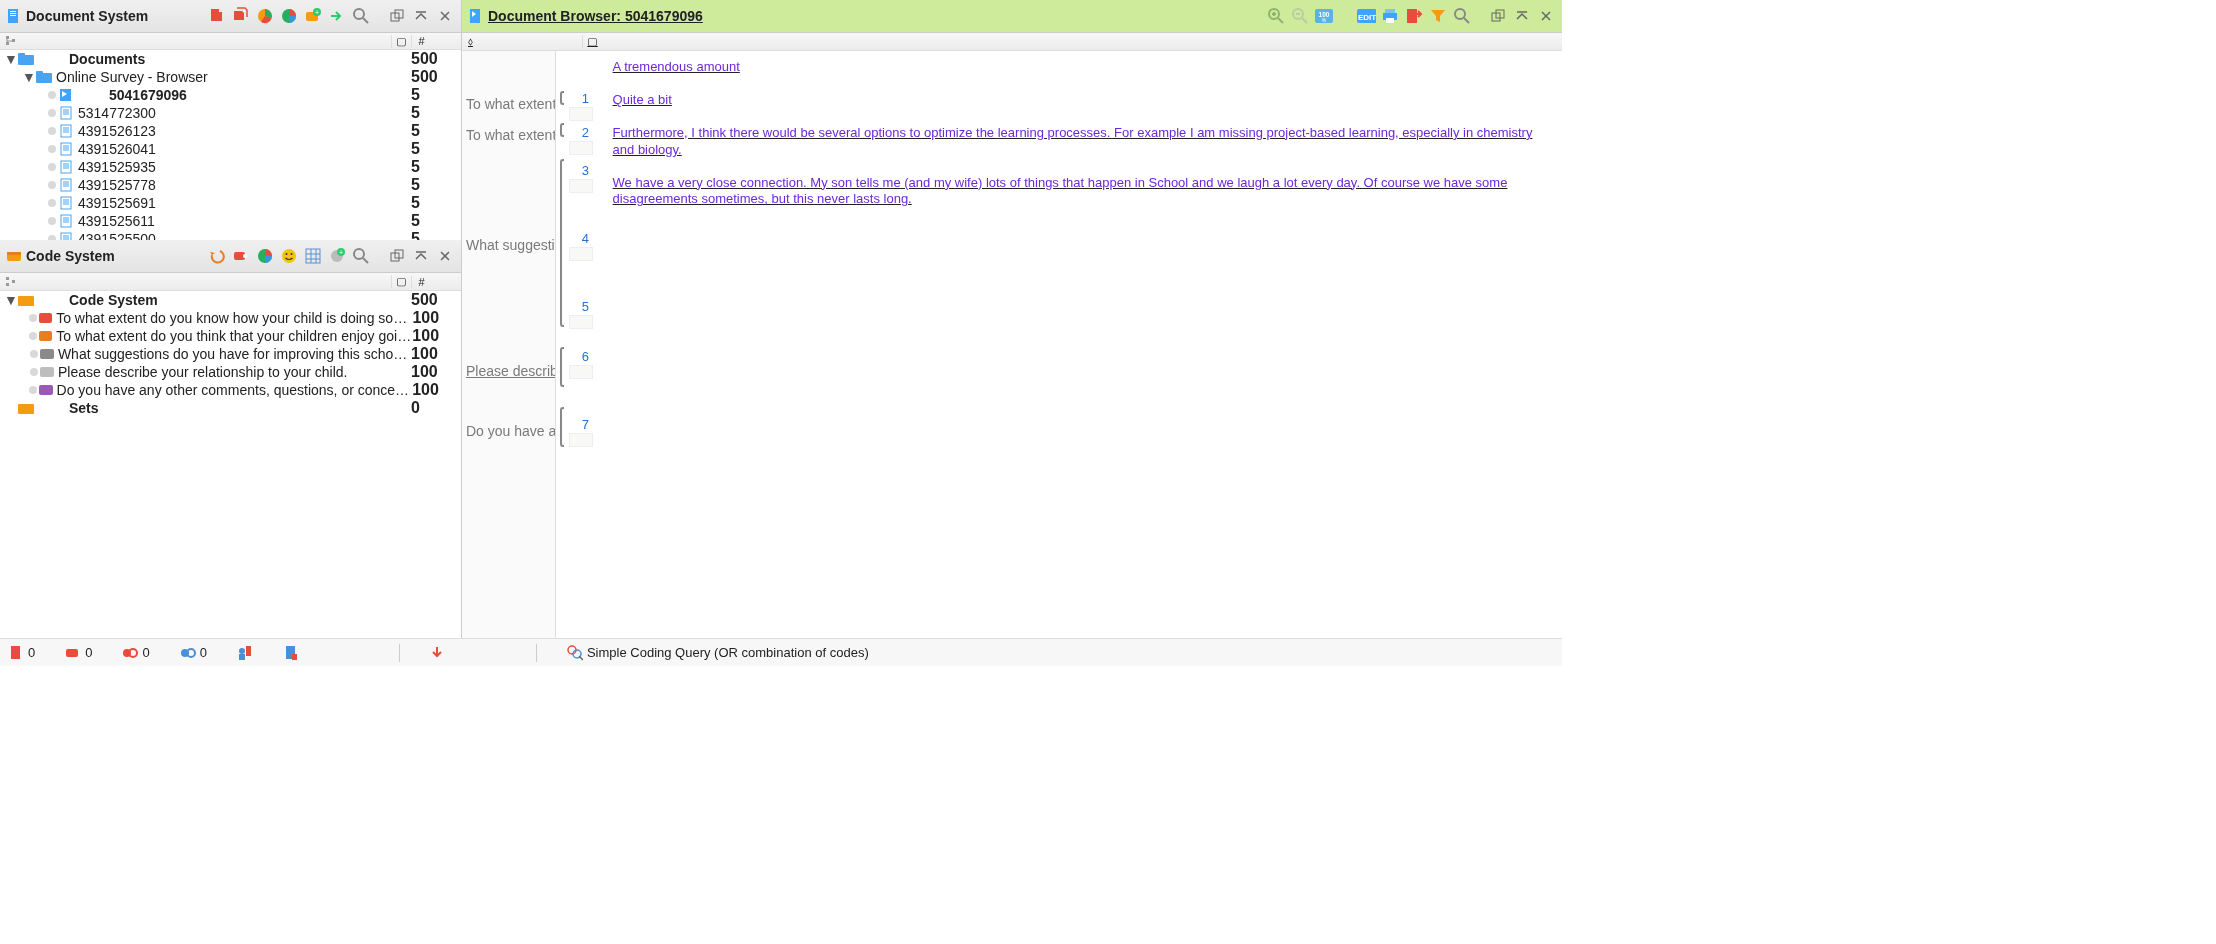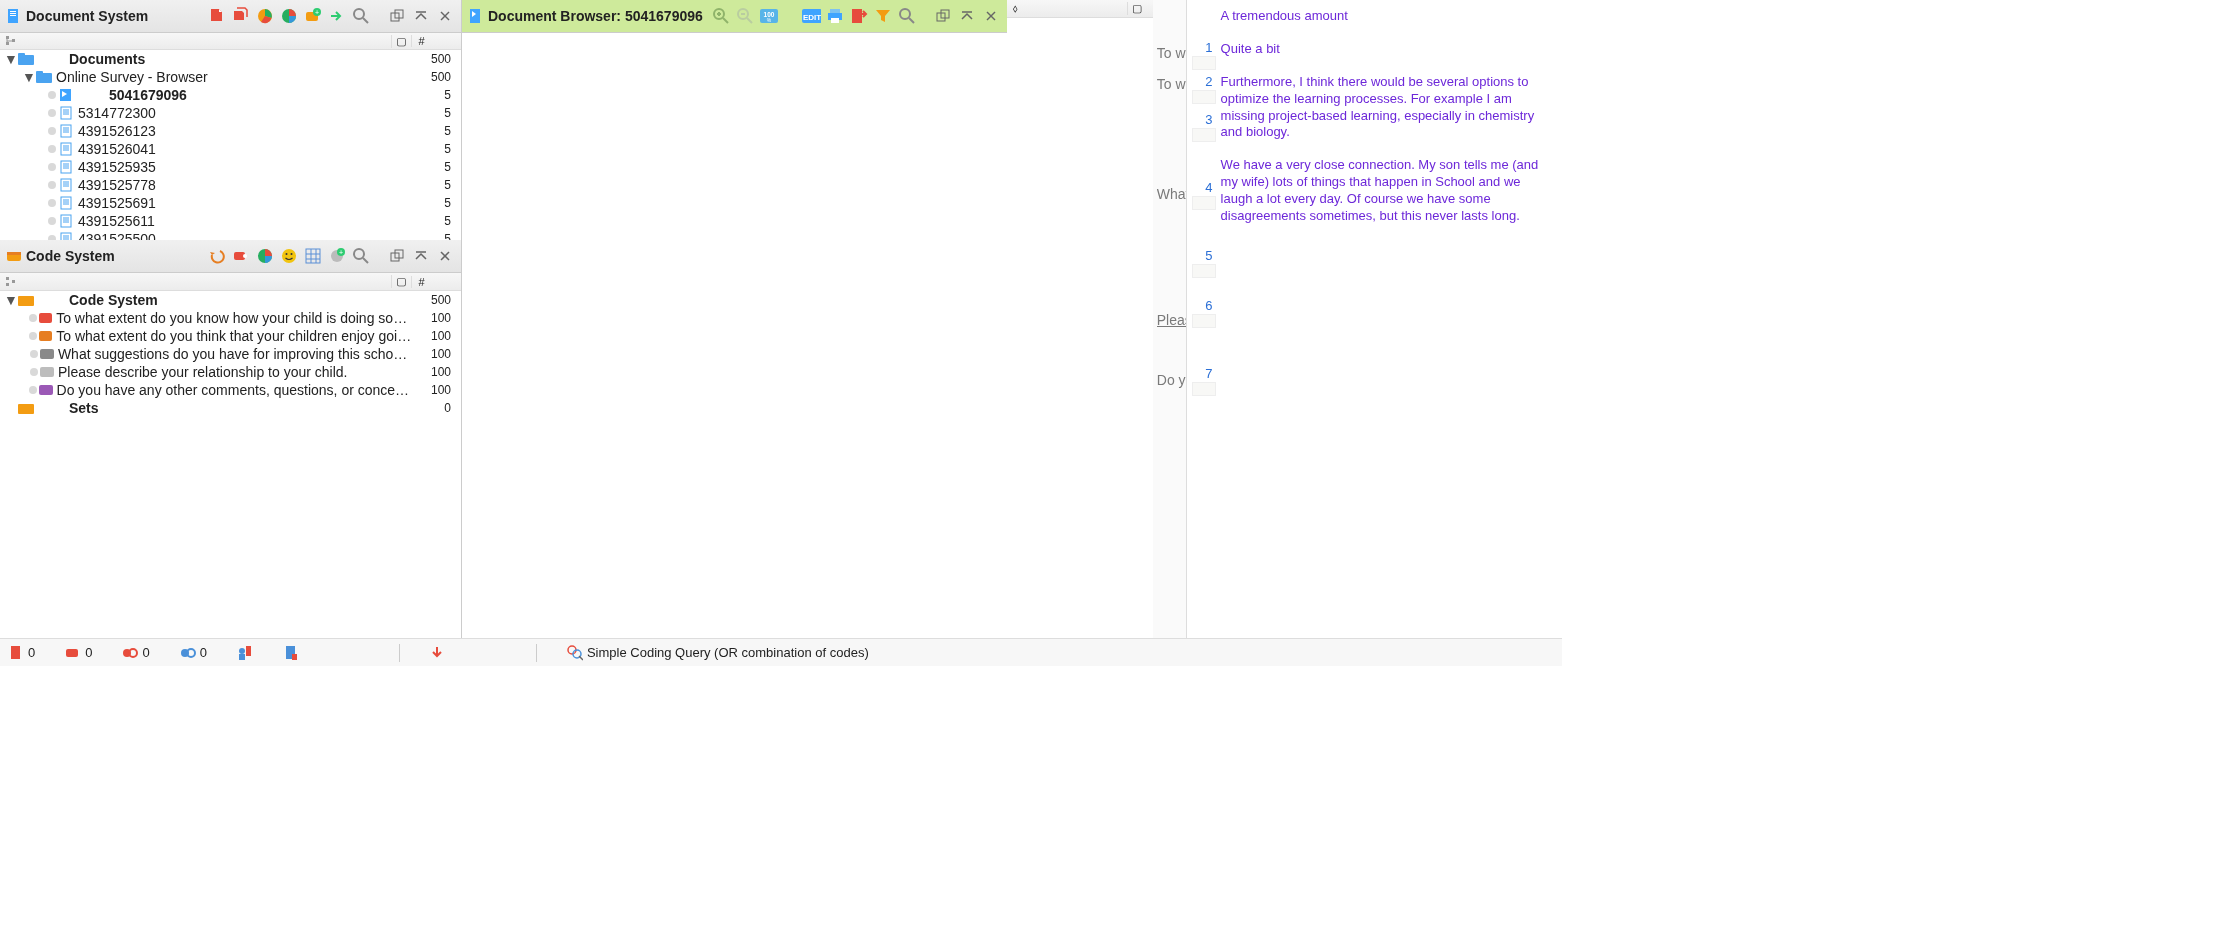--- a/index.html
+++ b/index.html
@@ -16,26 +16,26 @@
   .spacer{flex:1 1 auto;}
   .tb-btn{width:20px;height:20px;display:flex;align-items:center;justify-content:center;cursor:pointer;border-radius:2px;}
   .col-header{display:flex;align-items:center;height:18px;background:linear-gradient(#f7f7f7,#ececec);border-bottom:1px solid #ddd;font-size:11px;}
   .col-header .ch-left{flex:1 1 auto;display:flex;align-items:center;gap:4px;padding-left:6px;}
   .col-header .ch-box{width:20px;text-align:center;border-left:1px solid #ddd;}
   .tree{flex:1 1 auto;overflow:auto;background:#fff;}
   .tree-row{display:flex;align-items:center;height:18px;font-size:14px;padding-right:10px;}
   .tree-row .indent{display:inline-block;}
   .tree-row .arrow{width:14px;text-align:center;color:#555;cursor:pointer;}
   .tree-row .name{flex:1 1 auto;white-space:nowrap;overflow:hidden;text-overflow:ellipsis;}
-  .tree-row .count{width:40px;text-align:right;font-size:12px;}
+  .tree-row .count{width:40px;font-size:16px;font-weight:bold;}
   .tree-row.bold .name{font-weight:bold;padding-left:31px;}
   .row-icon{width:16px;height:14px;display:inline-flex;align-items:center;justify-content:center;margin-right:4px;}
   .dot{width:8px;height:8px;border-radius:50%;background:#d9d9d9;display:inline-block;margin-right:2px;}
   .code-color{width:14px;height:10px;border-radius:2px;display:inline-block;margin-right:4px;}
-  .right-col{flex:1 1 auto;display:flex;flex-direction:row;min-height:0;}
+  .right-col{flex:1 1 auto;display:flex;flex-direction:column;min-height:0;text-decoration:underline;}
   .browser-body{flex:1 1 auto;display:flex;min-height:0;}
   .code-strip{width:120px;background:#fafafa;border-right:1px solid #ddd;overflow:hidden;position:relative;}
   .code-label{position:absolute;left:4px;color:#7a7a7a;font-size:14px;white-space:nowrap;overflow:hidden;text-overflow:ellipsis;width:108px;}
   .code-label.underline{text-decoration:underline;}
   .bracket-strip{width:14px;position:relative;}
   .bracket{position:absolute;left:4px;width:4px;border-left:2px solid #888;border-top:2px solid #888;border-bottom:2px solid #888;border-radius:3px 0 0 3px;}
   .doc-margin{width:30px;background:#fff;position:relative;border-right:0px solid #eee;}
   .para-num{position:absolute;left:6px;color:#2b6fd6;font-size:13px;text-align:right;width:16px;}
   .blk{position:absolute;left:2px;width:24px;height:14px;background:#f8f8f6;border:1px solid #eee;}
   .doc-text{flex:1 1 auto;overflow:auto;padding:8px 12px 8px 22px;position:relative;}

